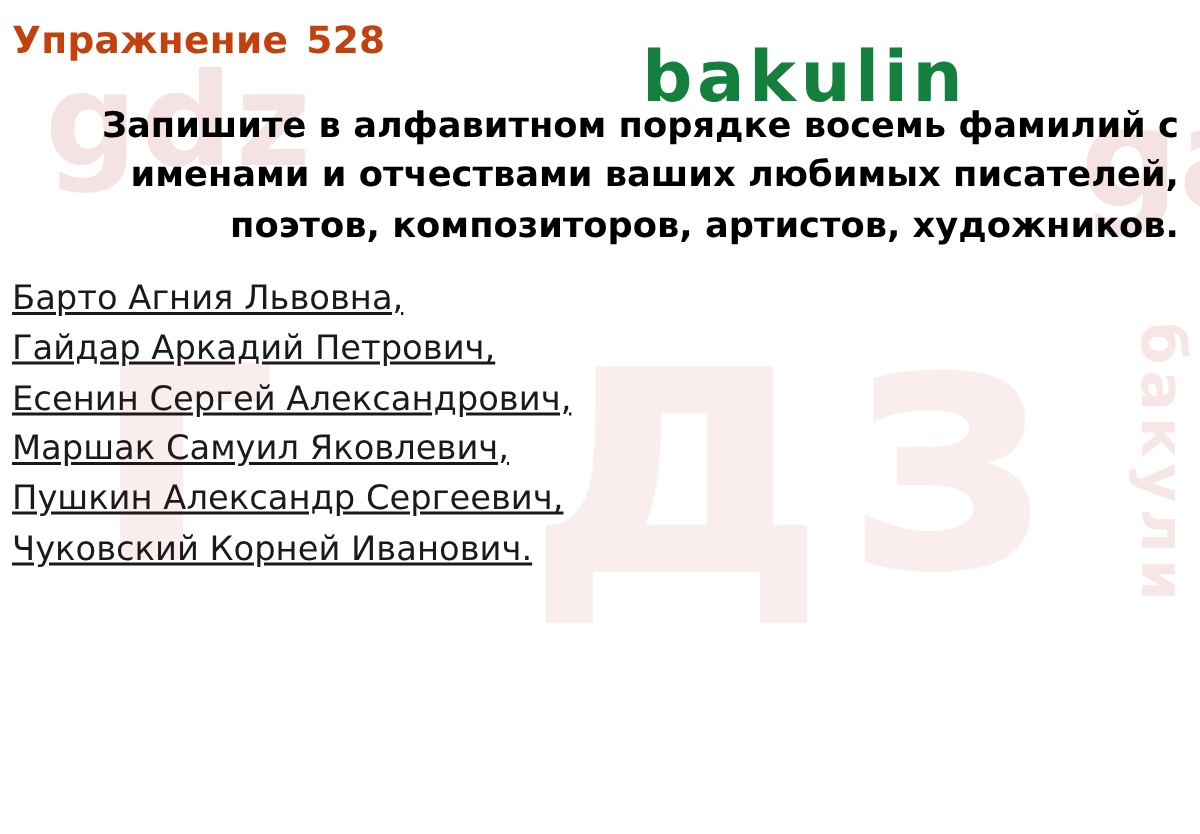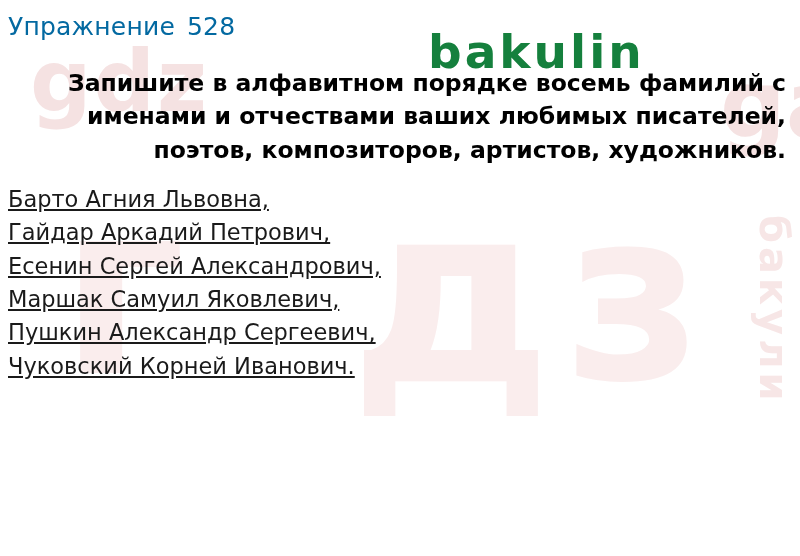--- a/index.html
+++ b/index.html
@@ -83,24 +83,24 @@
 
   
   .page {
     position: relative;
     z-index: 1;
     padding: 8px 14px 0 8px;
     box-sizing: border-box;
   }
   .exercise-title {
     font-size: 25px;
-    font-weight: 400;
+    font-weight: 700;
     letter-spacing: 0.2px;
     margin: 4px 0 26px 0;
-    color: #0369a1;
+    color: #c2410c;
   }
   .exercise-title .num {
     margin-left: 12px;
   }
   .task-text {
     font-size: 23.5px;
     font-weight: 700;
     line-height: 1.42;
     color: #000000;
     margin-bottom: 16px;

